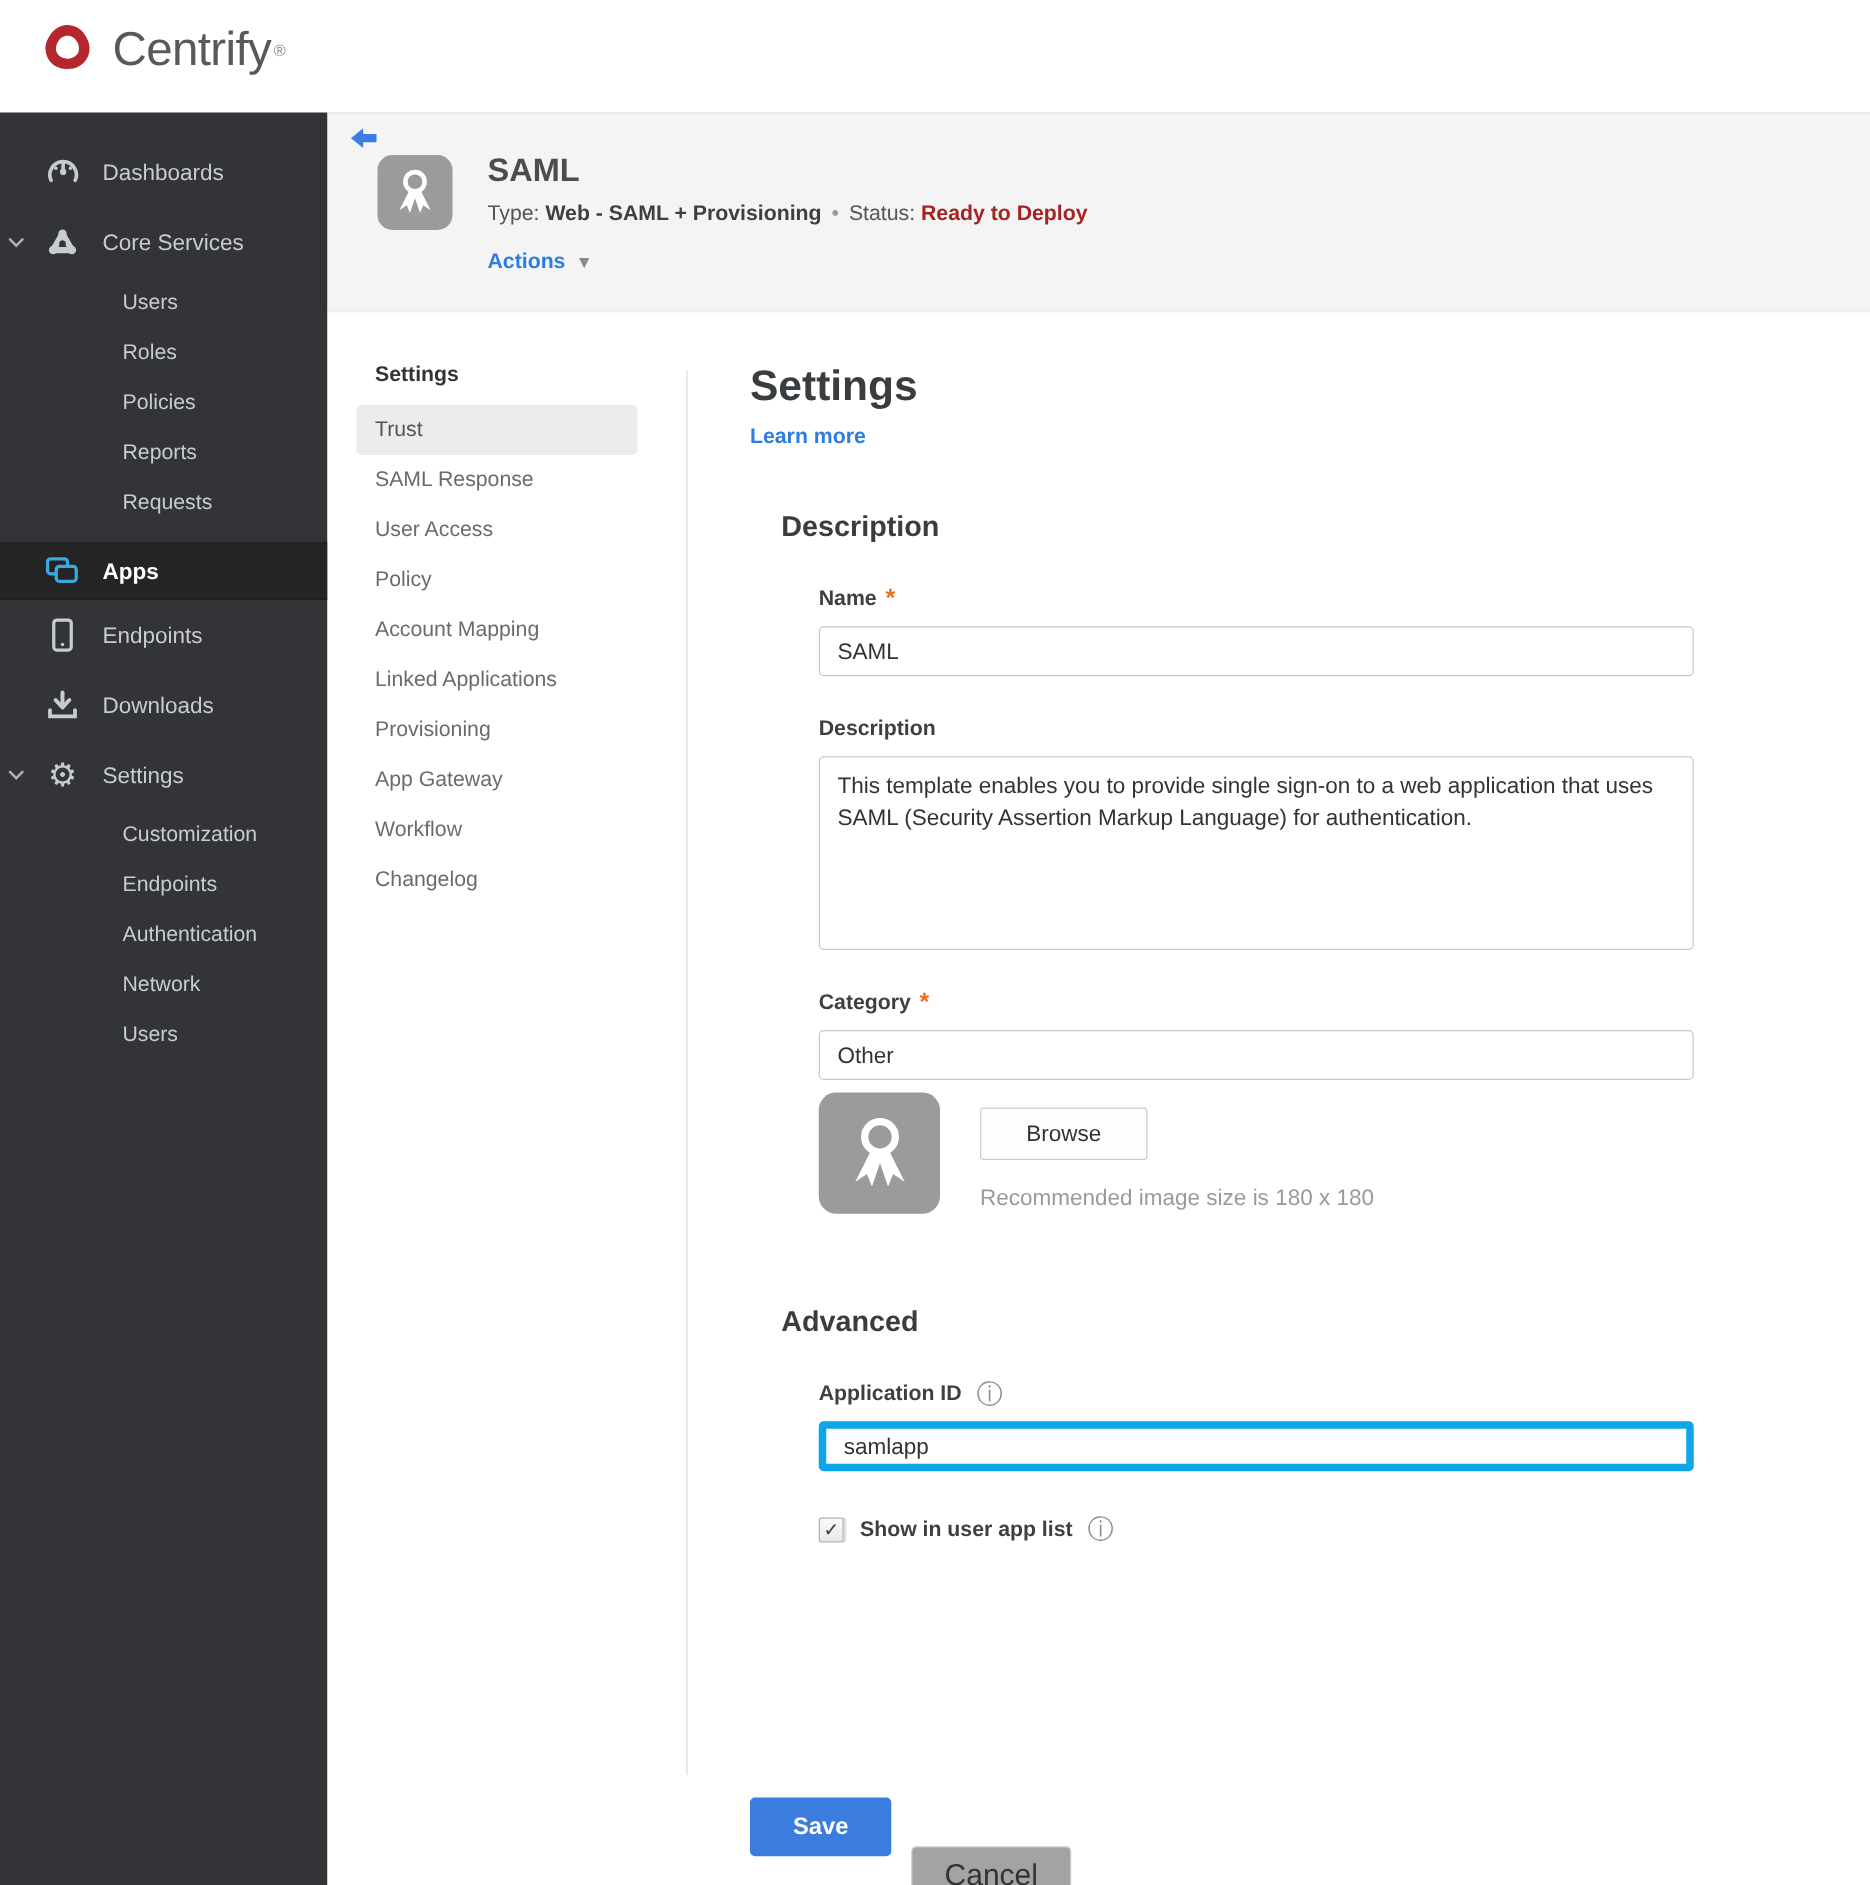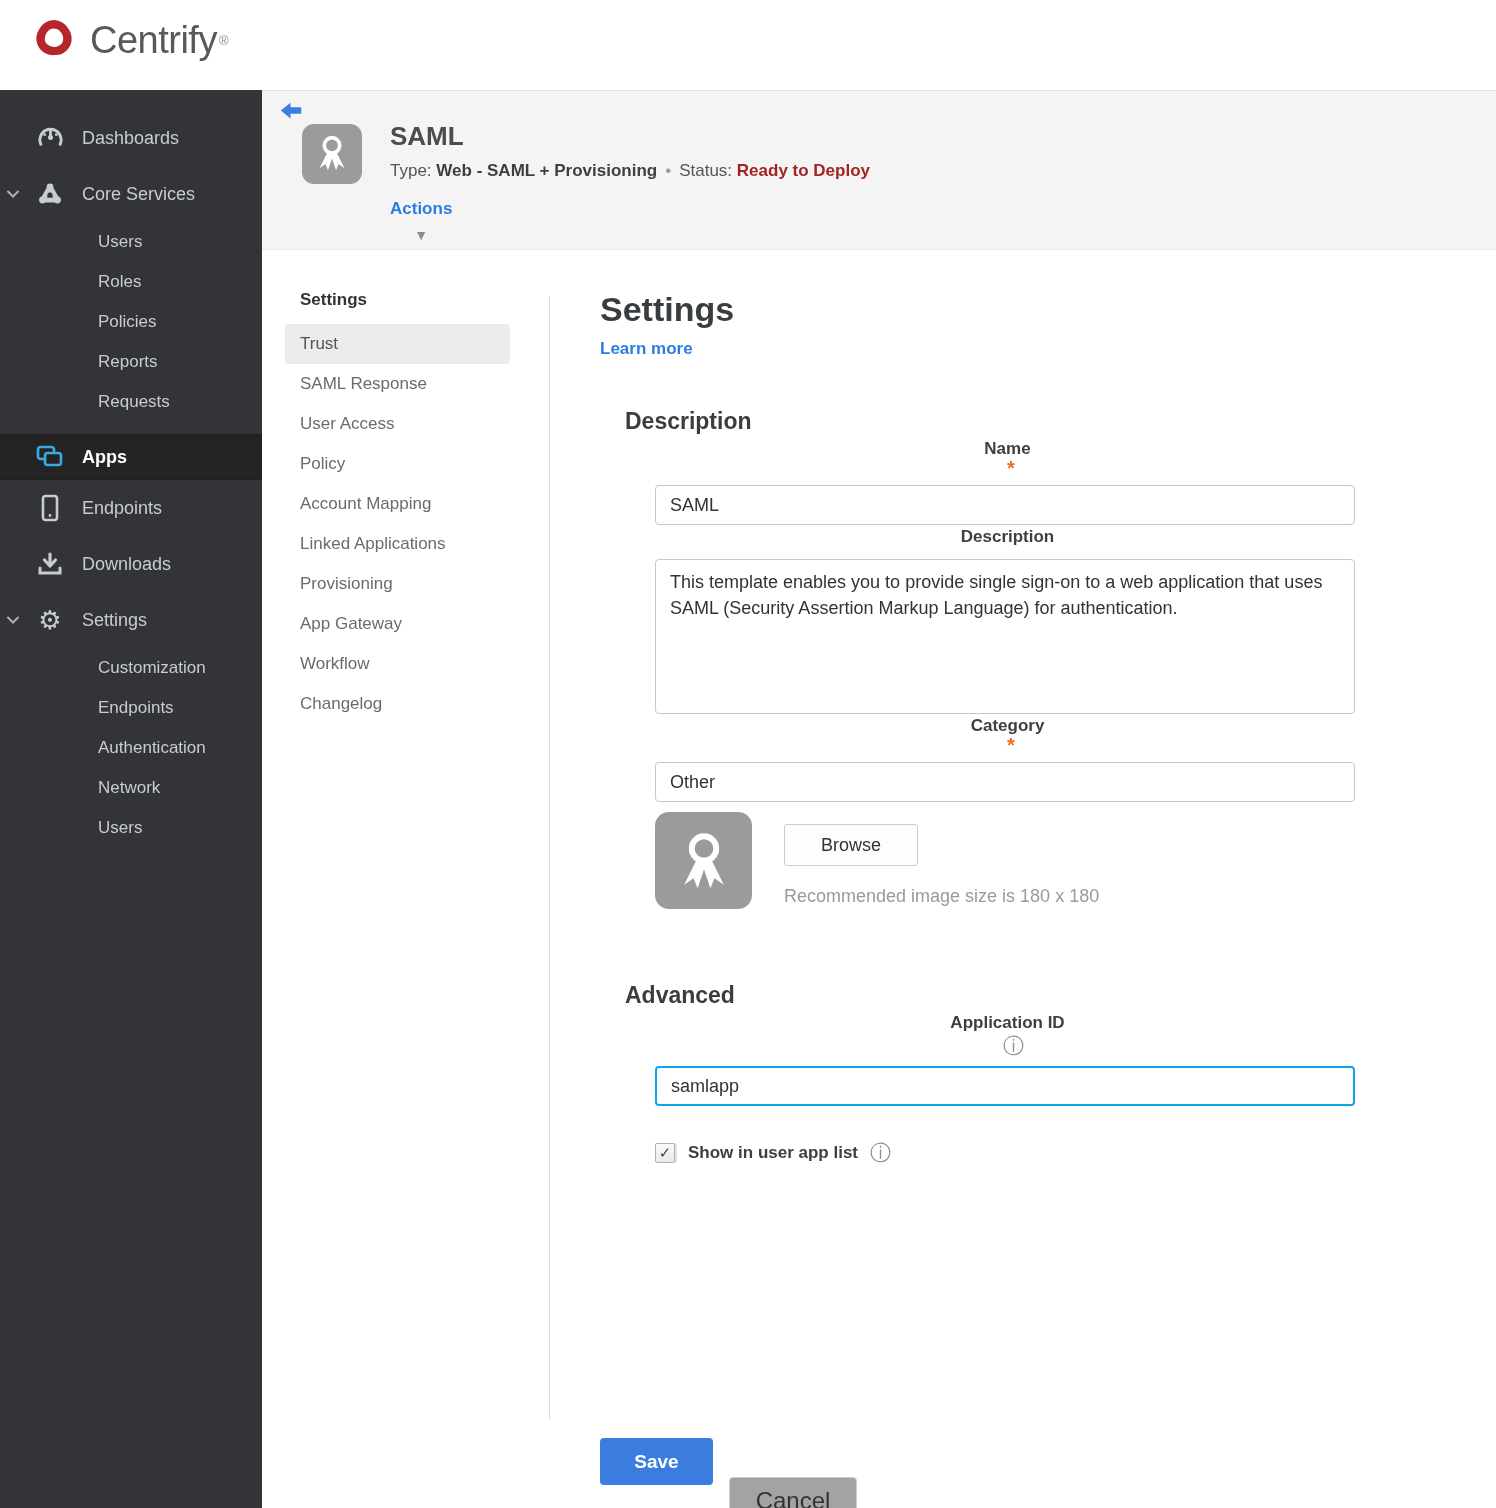--- a/index.html
+++ b/index.html
@@ -26,42 +26,42 @@
 
   
   .appheader { position:absolute; left:262px; top:90px; width:1234px; height:160px; background:#f4f4f4; border-top:1px solid #e3e3e3; border-bottom:1px solid #ececec; }
   .back-btn { position:absolute; left:16px; top:7px; cursor:pointer; }
   .appicon { position:absolute; left:40px; top:33px; width:60px; height:60px; border-radius:12px; background:#9b9b9b; display:flex; align-items:center; justify-content:center; }
   .apptitle { position:absolute; left:128px; top:30px; font-size:26px; font-weight:bold; color:#4c4c4c; }
   .appmeta { position:absolute; left:128px; top:70px; font-size:17px; color:#555; }
   .appmeta b { color:#3f3f3f; }
   .meta-dot { color:#999; margin:0 8px; }
   .status-val { color:#a32422; font-weight:bold; }
-  .actions { position:absolute; left:128px; top:108px; font-size:17px; font-weight:bold; color:#2b7de1; cursor:pointer; display:flex; align-items:center; gap:8px;flex-direction:column; }
+  .actions { position:absolute; left:128px; top:108px; font-size:17px; font-weight:bold; color:#2b7de1; cursor:pointer; display:flex; align-items:center; gap:8px; }
   .actions .caret { color:#8a8a8a; font-size:14px; }
 
   
   .content { position:absolute; left:262px; top:250px; width:1234px; height:1258px; background:#fff; }
   .subnav { position:absolute; left:23px; top:40px; width:225px; }
   .subnav-head { font-size:17px; font-weight:bold; color:#333; padding-left:15px; margin-bottom:14px; }
   .subnav-item { height:40px; line-height:40px; padding-left:15px; font-size:17px; color:#6b6b6b; border-radius:4px; cursor:pointer; }
   .subnav-item.selected { background:#ececec; color:#555; }
   .vline { position:absolute; left:287px; top:46px; width:1px; height:1124px; background:#ddd; }
 
   .main { position:absolute; left:338px; top:40px; width:760px; }
   .h1 { font-size:34px; font-weight:bold; color:#3a3d40; }
   .learn { margin-top:10px; font-size:17px; font-weight:bold; color:#2b7de1; cursor:pointer; display:inline-block; }
   .section-h { margin:46px 0 0 25px; font-size:23px; font-weight:bold; color:#3a3d40; line-height:32px; }
   .form { margin-left:55px; }
-  .field-label { font-size:17px; font-weight:bold; color:#3f3f3f; line-height:24px; display:flex; align-items:center;flex-direction:column; }
+  .field-label { margin-top:30px; font-size:17px; font-weight:bold; color:#3f3f3f; line-height:24px; display:flex; align-items:center; }
   .req { color:#ef6c1a; font-size:20px; font-weight:bold; margin-left:7px; line-height:14px; }
   .info-glyph { color:#8e8e8e; font-size:21px; font-weight:normal; margin-left:12px; line-height:1; cursor:pointer; }
   .text-input { display:block; margin-top:10px; width:700px; height:40px; border:1px solid #c8c8c8; border-radius:4px; font-size:18px; color:#333; padding:0 14px; font-family:"Liberation Sans", sans-serif; background:#fff; outline:none; }
   textarea.text-input { height:155px; padding:9px 14px; resize:none; line-height:1.45; }
-  .text-input.focused { border:2px solid #0ea5e9; }
+  .text-input.focused { border:6px solid #0ea5e9; }
   .logo-row { display:flex; margin-top:10px; }
   .logo-box { width:97px; height:97px; background:#9b9b9b; border-radius:14px; display:flex; align-items:center; justify-content:center; }
   .logo-right { margin-left:32px; }
   .browse-btn { margin-top:12px; width:134px; height:42px; background:#fdfdfd; border:1px solid #ccc; border-radius:3px; font-size:18px; color:#333; font-family:"Liberation Sans", sans-serif; cursor:pointer; }
   .logo-hint { margin-top:20px; font-size:18px; color:#9a9a9a; }
   .adv-h { margin-top:70px; }
   .check-row { margin-top:36px; display:flex; align-items:center; }
   .checkbox { width:20px; height:20px; border:1px solid #b1b1b1; border-radius:2px; background:linear-gradient(#fafafa,#e9e9e9); box-shadow:2px 0 0 #e0e0e0; display:flex; align-items:center; justify-content:center; font-size:15px; color:#3f3f3f; cursor:pointer; }
   .check-label { margin-left:13px; font-size:17px; font-weight:bold; color:#3f3f3f; }
 

